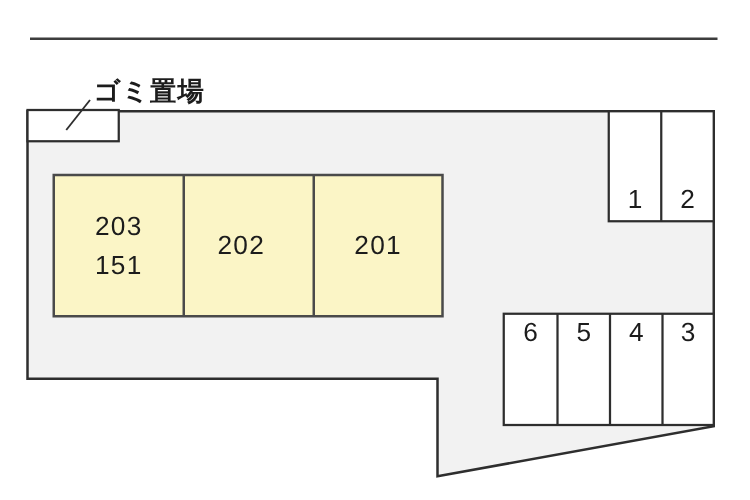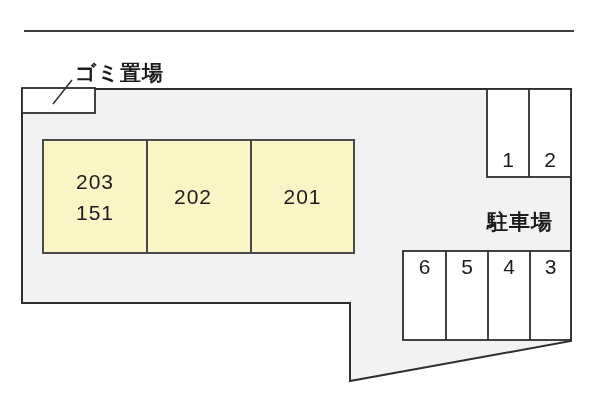--- a/index.html
+++ b/index.html
@@ -76,21 +76,20 @@
   <div class="unit-cell" style="left:147px; width:92px;">
     <div class="room">202</div>
   </div>
   <div class="unit-cell" style="left:251px; width:103px;">
     <div class="room">201</div>
   </div>
 
   <div class="lbl num" style="left:487px; top:148px; width:42px;">1</div>
   <div class="lbl num" style="left:529px; top:148px; width:42px;">2</div>
 
-  <div class="lbl cjk" style="left:450px; top:208px; width:140px; text-align:center;">駐車場</div>
 
   <div class="lbl num" style="left:403px; top:255px; width:43px;">6</div>
   <div class="lbl num" style="left:446px; top:255px; width:42px;">5</div>
   <div class="lbl num" style="left:488px; top:255px; width:42px;">4</div>
   <div class="lbl num" style="left:530px; top:255px; width:41px;">3</div>
 
 
 </div>
 
 </body></html>

